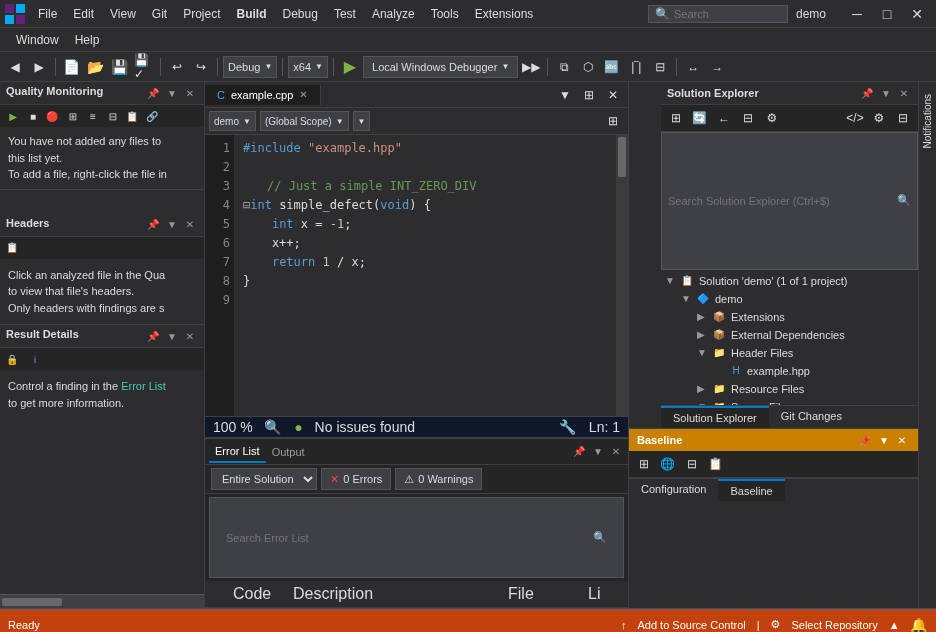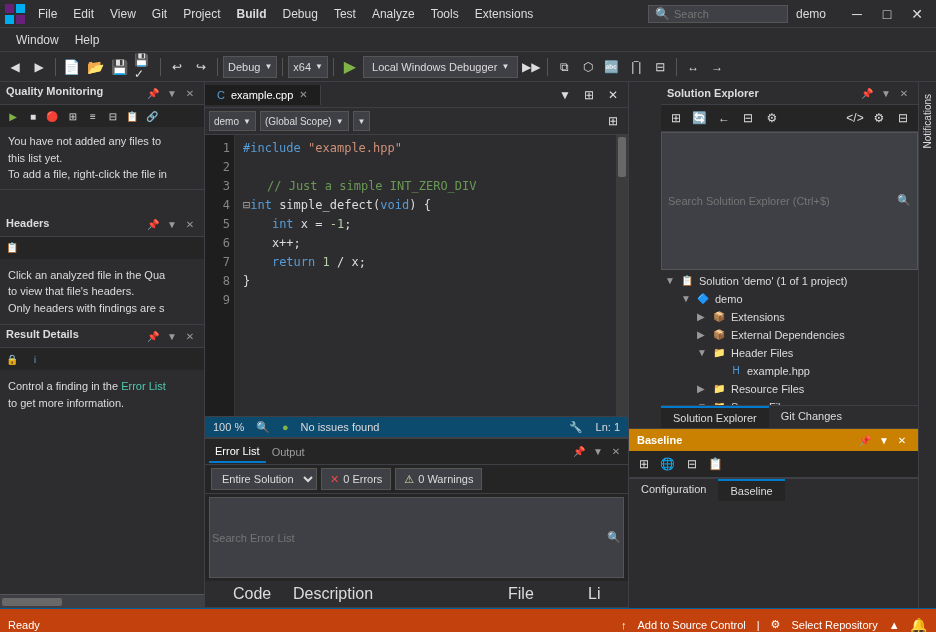--- a/index.html
+++ b/index.html
@@ -72,21 +72,21 @@
     .num { color: #b5cea8; }
 
     
     .error-list-panel { background: #252526; border-top: 1px solid #3f3f46; flex: 0 0 170px; display: flex; flex-direction: column; }
     .error-tab-bar { display: flex; align-items: center; height: 26px; border-bottom: 1px solid #3f3f46; padding: 0 4px; }
     .error-toolbar { display: flex; align-items: center; padding: 3px 6px; gap: 4px; border-bottom: 1px solid #3f3f46; }
     .error-dropdown { background: #3f3f46; border: 1px solid #555; color: #dcdcdc; font-size: 11px; padding: 2px 6px; height: 22px; }
     .error-btn { display: flex; align-items: center; gap: 4px; padding: 2px 8px; border: 1px solid #555; cursor: pointer; font-size: 11px; background: #3f3f46; height: 22px; }
     .error-red { color: #f44747; }
     .error-yellow { color: #dcdcaa; }
-    .error-search { background: #3f3f46; border: 1px solid #555; color: #dcdcdc; font-size: 11px; padding: 2px 2px; flex: 1; height: 22px; display: flex; align-items: center; margin: 3px 4px; }
+    .error-search { background: #3f3f46; border: 1px solid #555; color: #dcdcdc; font-size: 11px; padding: 2px 16px; flex: 1; height: 22px; display: flex; align-items: center; margin: 3px 4px; }
     .error-table-header { display: grid; grid-template-columns: 20px 60px 1fr 80px 40px; background: #2d2d30; border-bottom: 1px solid #3f3f46; padding: 2px 4px; font-size: 16px; color: #dcdcdc; }
     .error-table-header span { padding: 2px 4px; }
 
     
     .right-panel { width: 290px; display: flex; flex-direction: column; border-left: 1px solid #3f3f46; }
     .solution-panel { flex: 1; display: flex; flex-direction: column; margin-left: 32px; }
     .solution-header { background: #2d2d30; padding: 3px 6px; display: flex; align-items: center; justify-content: space-between; border-bottom: 1px solid #3f3f46; }
     .solution-toolbar { background: #252526; display: flex; align-items: center; padding: 2px 4px; gap: 2px; border-bottom: 1px solid #3f3f46; }
     .solution-search { background: #3f3f46; border: 1px solid #555; color: #dcdcdc; font-size: 11px; padding: 2px 6px; flex: 1; height: 22px; display: flex; align-items: center; }
     .solution-tree { flex: 1; overflow-y: auto; padding: 2px 0; font-size: 11px; }
@@ -328,21 +328,21 @@
           <div class="code-line">    <span class="kw">return</span> <span class="num">1</span> / x;</div>
           <div class="code-line">}</div>
           <div class="code-line">&nbsp;</div>
         </div>
         <div class="vertical-scrollbar">
           <div class="vs-thumb"></div>
         </div>
       </div>
     </div>
 
-    <div style="background:#0c4a6e; padding:2px 8px; font-size:11px; display:flex; align-items:center; gap:12px; border-top:1px solid #3f3f46; border-bottom:1px solid #3f3f46; height:22px;">
+    <div style="background:#0f172a; padding:2px 8px; font-size:14px; display:flex; align-items:center; gap:12px; border-top:1px solid #3f3f46; border-bottom:1px solid #3f3f46; height:22px;">
       <span>100 %</span>
       <span style="color:#999;">🔍</span>
       <span style="color:#7fb347;">●</span>
       <span>No issues found</span>
       <span style="margin-left:auto; color:#999;">🔧</span>
       <span>Ln: 1</span>
     </div>
 
     <div class="error-list-panel">
       <div class="error-tab-bar">

